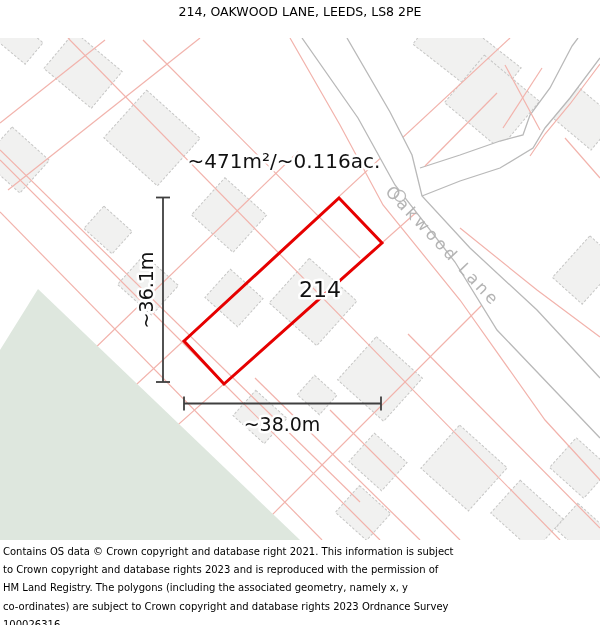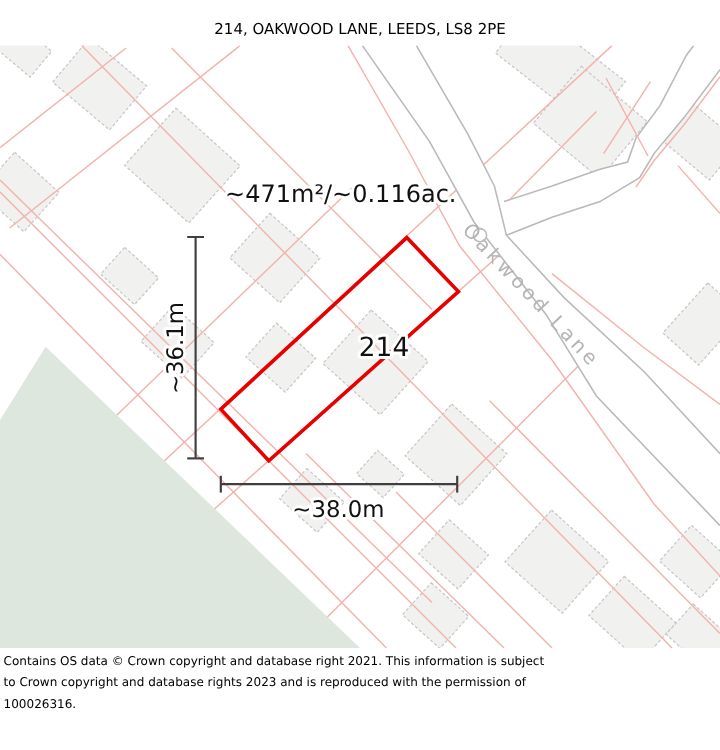--- a/index.html
+++ b/index.html
@@ -1,18 +1,18 @@
 <!DOCTYPE html>
 <html><head>
 <meta charset="utf-8">
 <style>
   html,body{margin:0;padding:0;background:#ffffff;}
   body{width:600px;height:625px;position:relative;overflow:hidden;
        font-family:"DejaVu Sans","Liberation Sans",sans-serif;color:#000;}
-  .header{position:absolute;top:0;left:0;width:600px;height:38px;text-align:center;padding-top:16px;box-sizing:border-box;}
+  .header{position:absolute;top:0;left:0;width:600px;height:38px;text-align:center;padding-top:4px;box-sizing:border-box;}
   .header .title{font-size:12.5px;line-height:16px;color:#000;}
   .header .subtitle{font-size:12.5px;line-height:16px;color:#000;}
   #map{position:absolute;top:38px;left:0;width:600px;height:502px;background:#fff;}
   #map svg{display:block;}
   .footer{position:absolute;top:540px;left:0;width:600px;height:85px;box-sizing:border-box;
           padding:3px 2px 0 3px;font-size:10px;line-height:18.2px;color:#000;}
   svg text{font-family:"DejaVu Sans","Liberation Sans",sans-serif;}
 </style>
 </head>
 <body>
@@ -93,14 +93,16 @@
       <text x="284" y="130" font-size="20" fill="#111111" text-anchor="middle" paint-order="stroke" stroke="#ffffff" stroke-width="5" stroke-linejoin="round">~471m²/~0.116ac.</text>
       <text x="320" y="259" font-size="22" fill="#111111" text-anchor="middle" paint-order="stroke" stroke="#ffffff" stroke-width="5" stroke-linejoin="round">214</text>
       <text x="146" y="252" font-size="19" fill="#111111" text-anchor="middle" paint-order="stroke" stroke="#ffffff" stroke-width="5" stroke-linejoin="round" transform="rotate(-90 146 252)" dy="0.35em">~36.1m</text>
       <text x="282" y="393" font-size="19" fill="#111111" text-anchor="middle" paint-order="stroke" stroke="#ffffff" stroke-width="5" stroke-linejoin="round">~38.0m</text>
     </svg>
   </div>
 
 <div class="footer">
   <div>Contains OS data © Crown copyright and database right 2021. This information is subject</div>
   <div>to Crown copyright and database rights 2023 and is reproduced with the permission of</div>
+  <div>HM Land Registry. The polygons (including the associated geometry, namely x, y</div>
+  <div>co-ordinates) are subject to Crown copyright and database rights 2023 Ordnance Survey</div>
   <div>100026316.</div>
 </div>
 
 </body></html>

